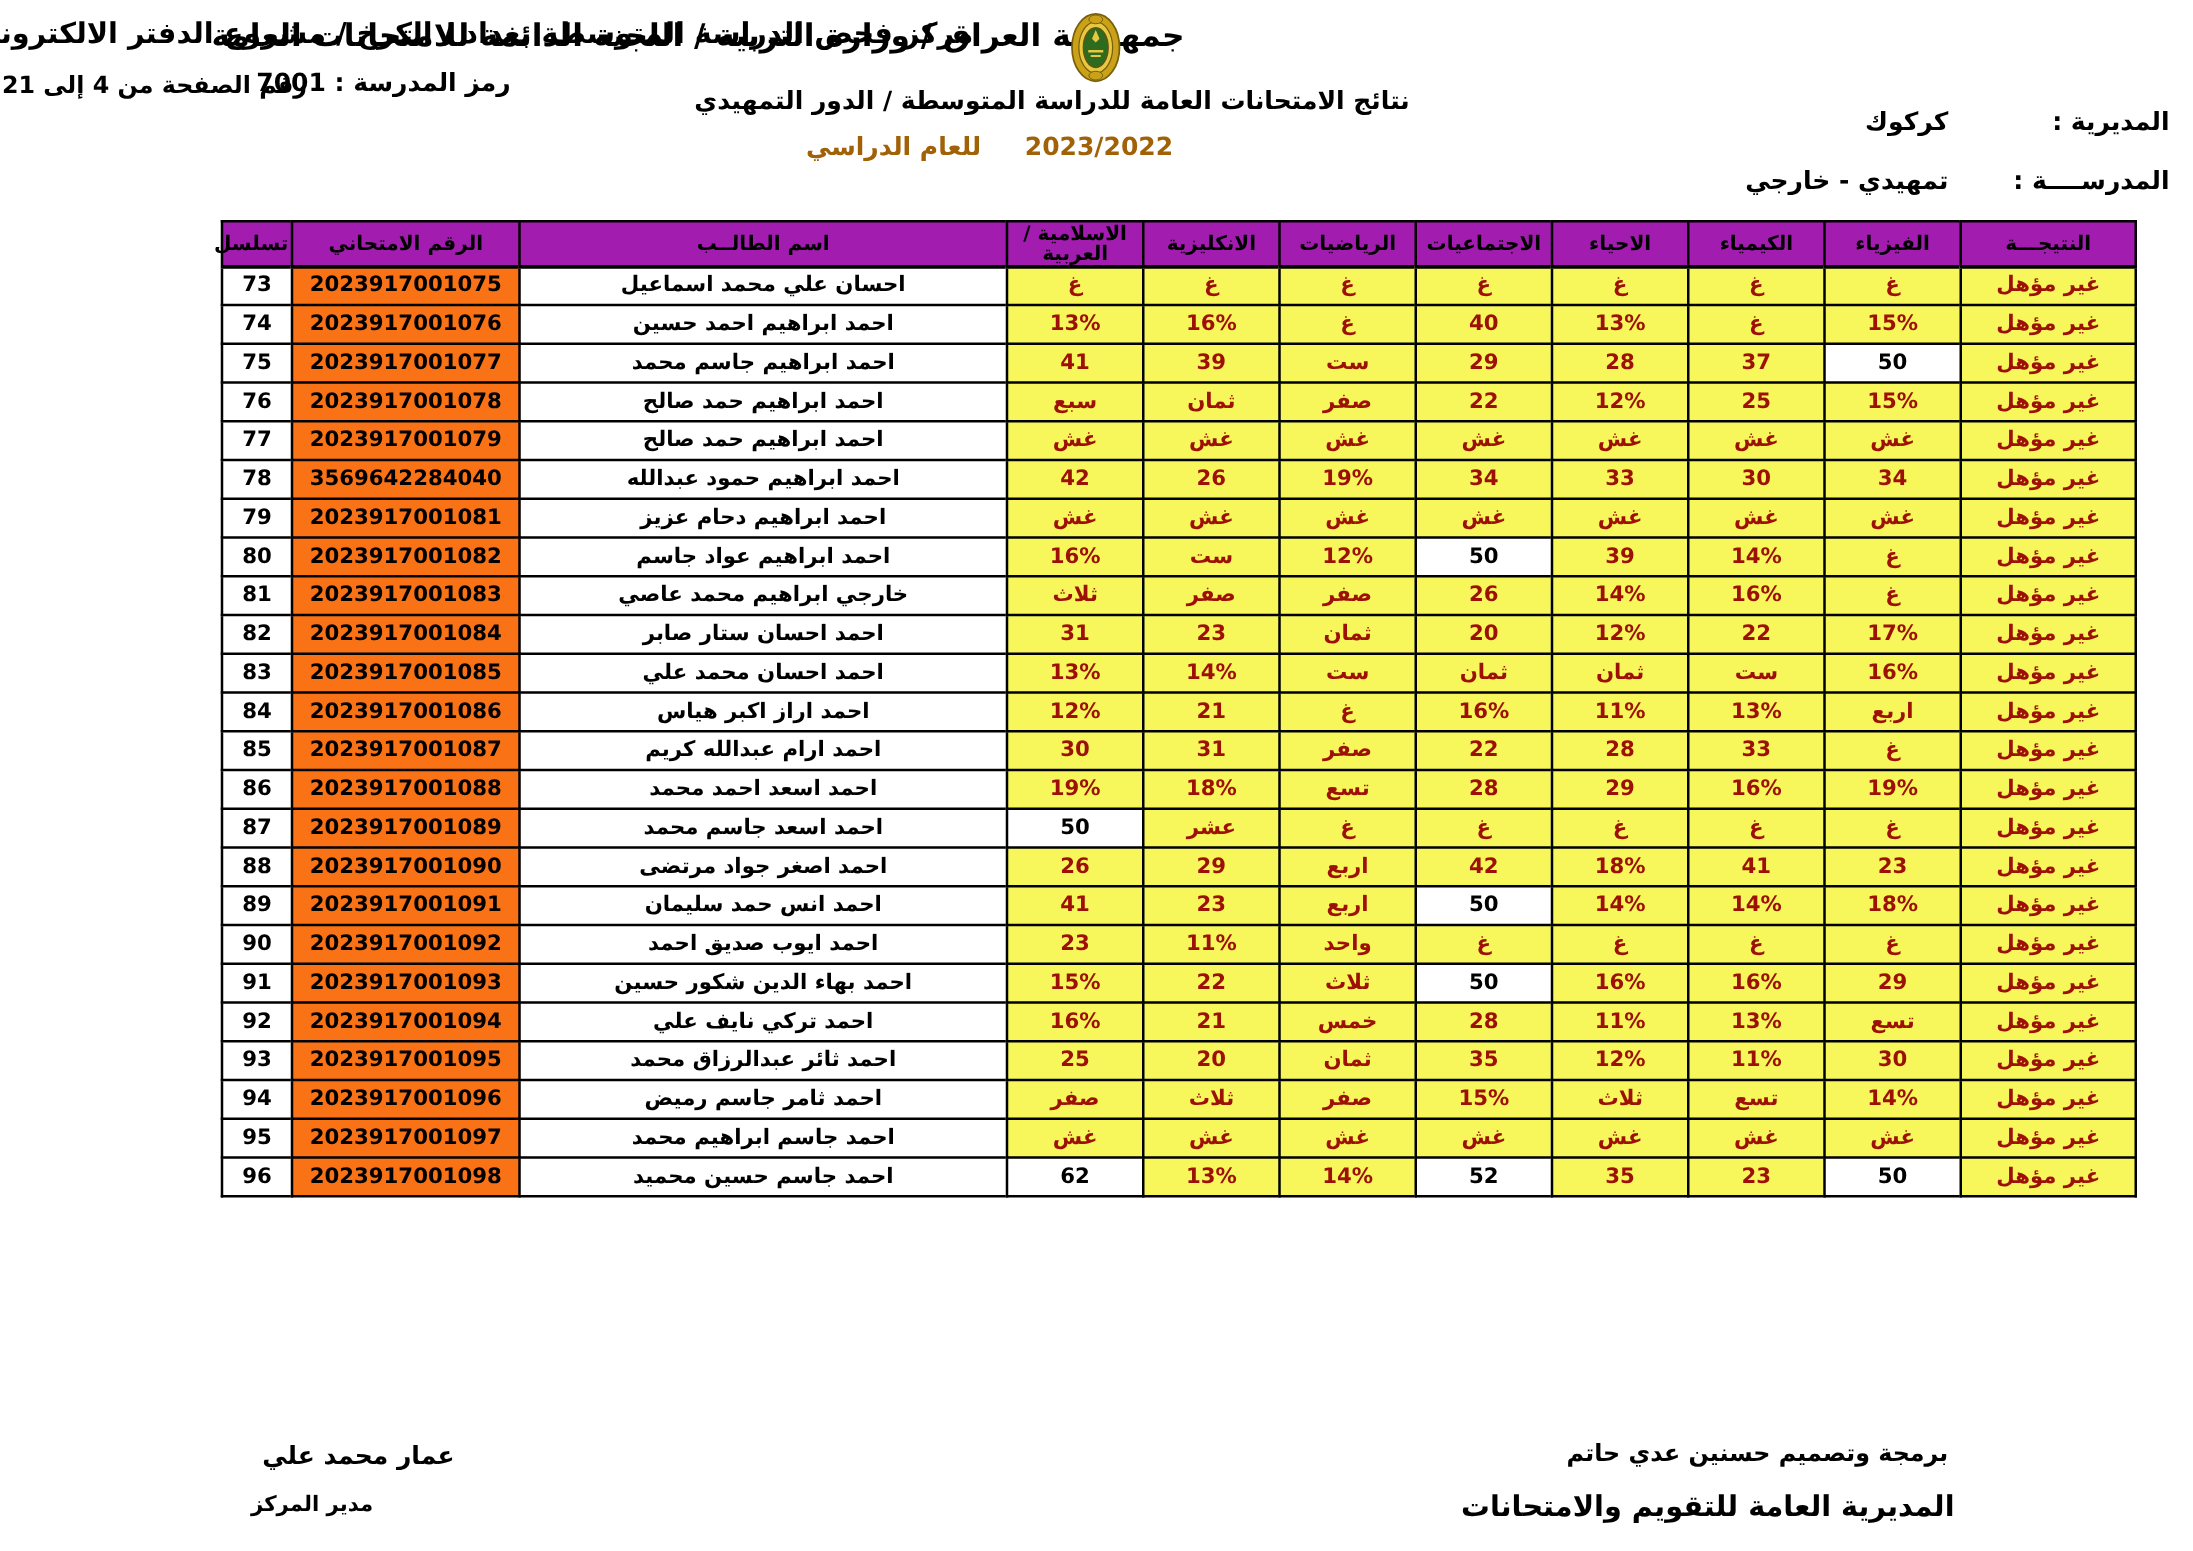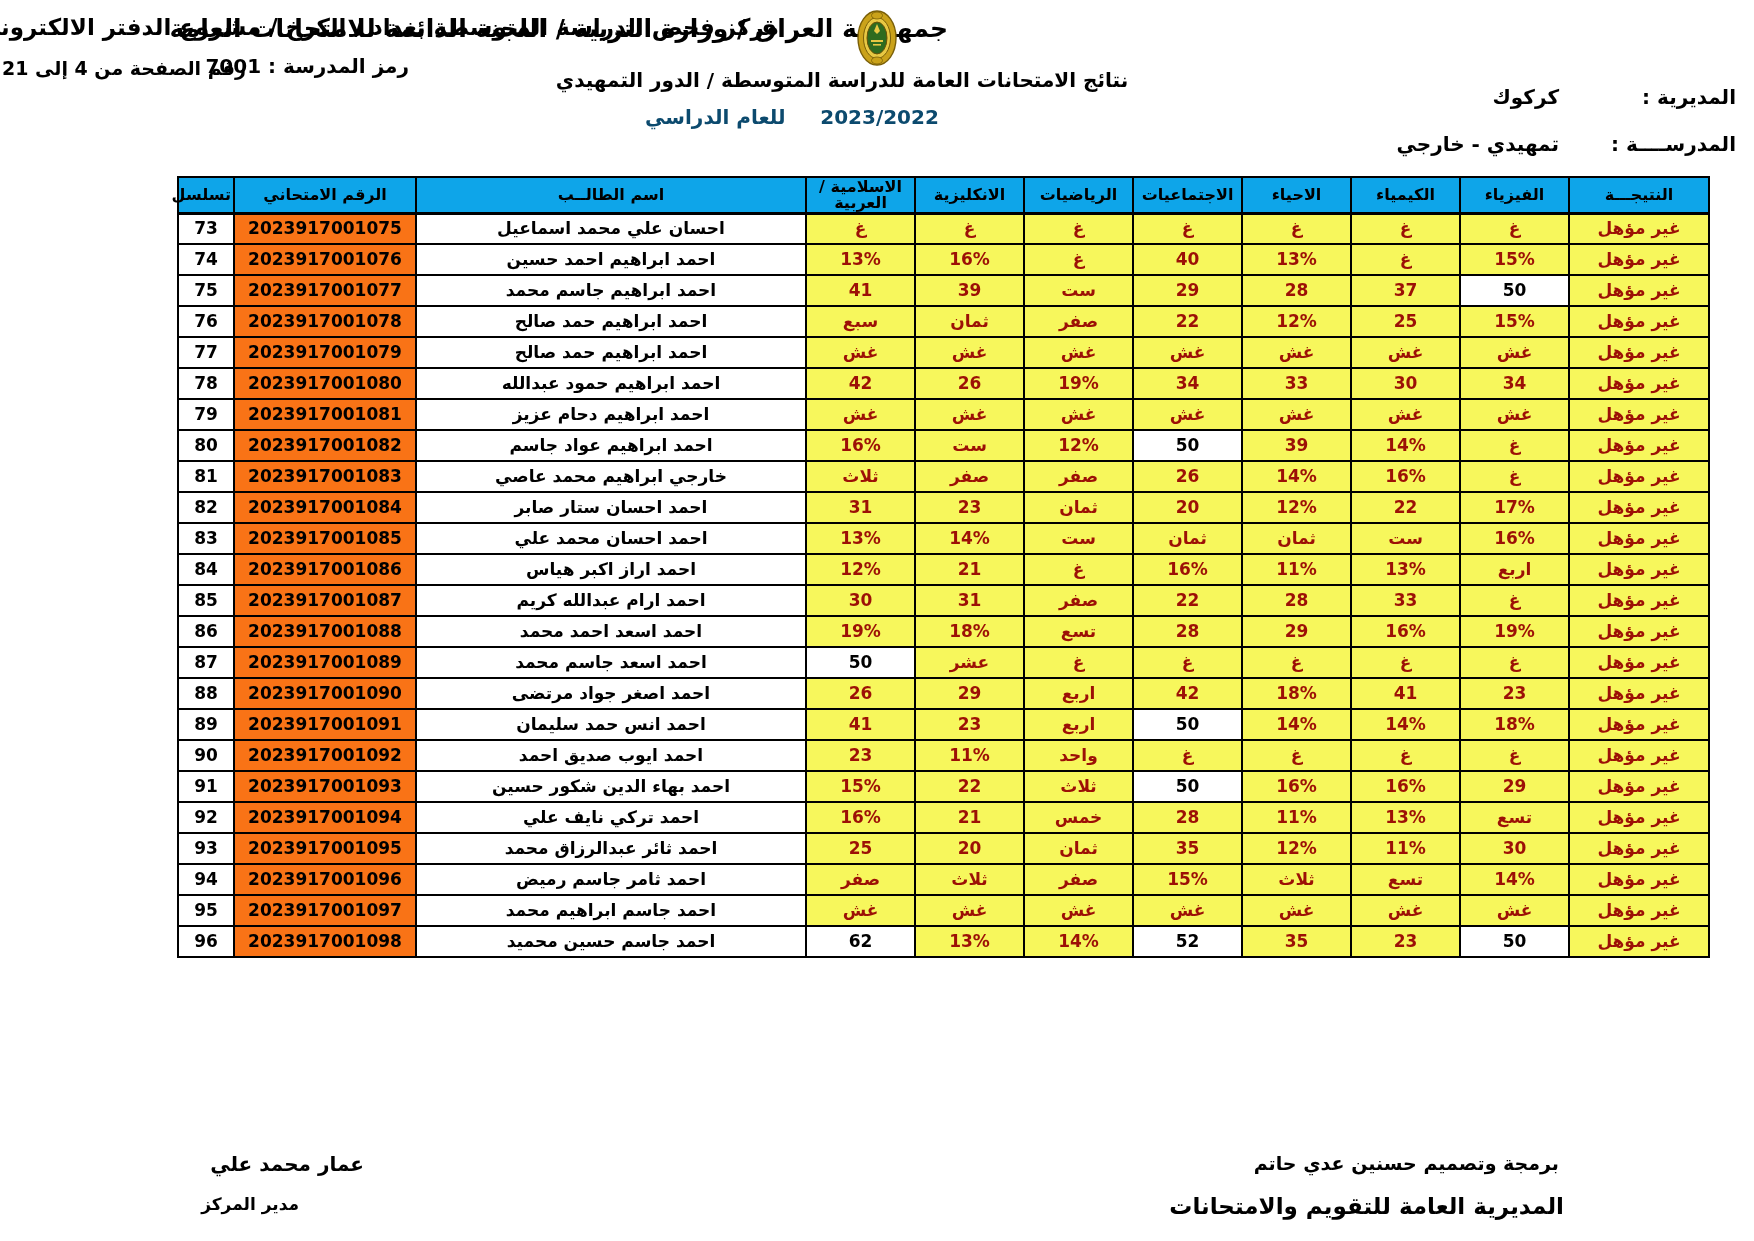--- a/index.html
+++ b/index.html
@@ -40,21 +40,21 @@
     font-size: 19px; font-weight: bold; color: #000; white-space: nowrap;
   }
 
   .hdr-results-title {
     position: absolute; top: 68px; left: 0; width: 1754px;
     text-align: center; font-size: 20px; font-weight: bold; color: #000;
     padding-right: 70px;
   }
   .hdr-year {
     position: absolute; top: 105px; left: 0; width: 1754px;
-    text-align: center; font-size: 20px; font-weight: bold; color: #0c4a6e;
+    text-align: center; font-size: 20px; font-weight: bold; color: #a16207;
     padding-right: 170px;
   }
   .hdr-year .num { font-family: "DejaVu Sans", sans-serif; }
 
   .hdr-dir {
     position: absolute; top: 85px; right: 18px;
     font-size: 20px; font-weight: bold; color: #000; white-space: nowrap;
   }
   .hdr-sch {
     position: absolute; top: 132px; right: 18px;
@@ -78,21 +78,21 @@
     border: 2px solid #000000;
     height: 31px;
     padding: 0 2px;
     text-align: center;
     vertical-align: middle;
     font-size: 17px;
     font-weight: bold;
     line-height: 1;
   }
   table.results thead th {
-    background: #0ea5e9;
+    background: #a21caf;
     color: #000000;
     font-size: 16px;
     height: 36px;
     border-bottom: 3px solid #000;
   }
   
   col.c-seq   { width: 56px; }
   col.c-num   { width: 182px; }
   col.c-name  { width: 390px; }
   col.c-sub   { width: 109px; }
@@ -272,21 +272,21 @@
           <tr>
             <td class="cell-res">غير مؤهل</td>
             <td class="cell-y">34</td>
             <td class="cell-y">30</td>
             <td class="cell-y">33</td>
             <td class="cell-y">34</td>
             <td class="cell-y">19%</td>
             <td class="cell-y">26</td>
             <td class="cell-y">42</td>
             <td class="cell-name">احمد ابراهيم حمود عبدالله</td>
-            <td class="cell-num">2023917001080</td>
+            <td class="cell-num">3569642284040</td>
             <td class="cell-seq">78</td>
           </tr>
           <tr>
             <td class="cell-res">غير مؤهل</td>
             <td class="cell-y">غش</td>
             <td class="cell-y">غش</td>
             <td class="cell-y">غش</td>
             <td class="cell-y">غش</td>
             <td class="cell-y">غش</td>
             <td class="cell-y">غش</td>

